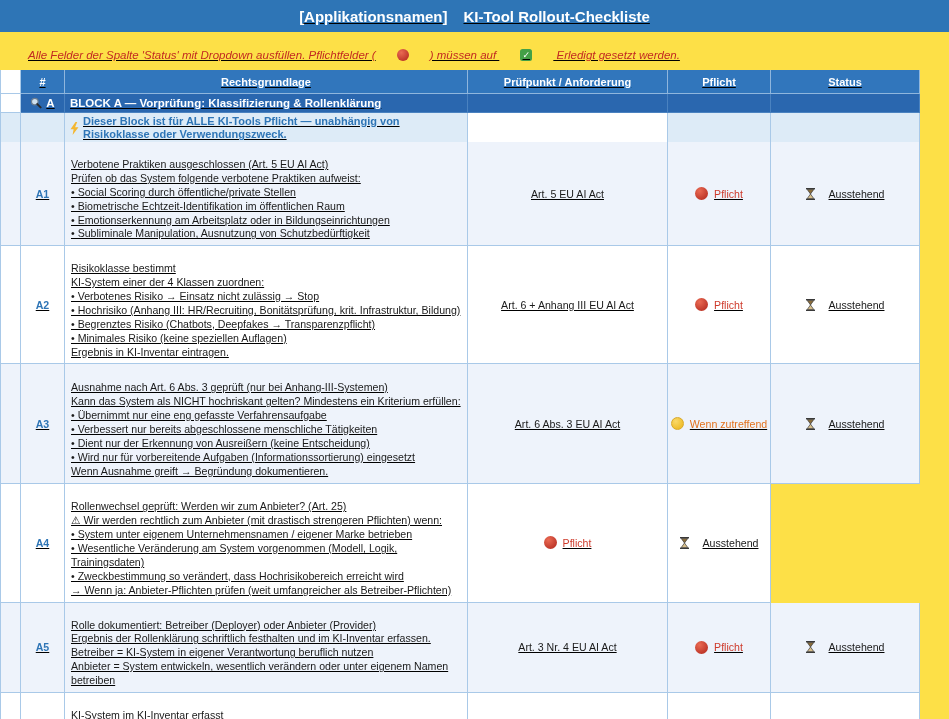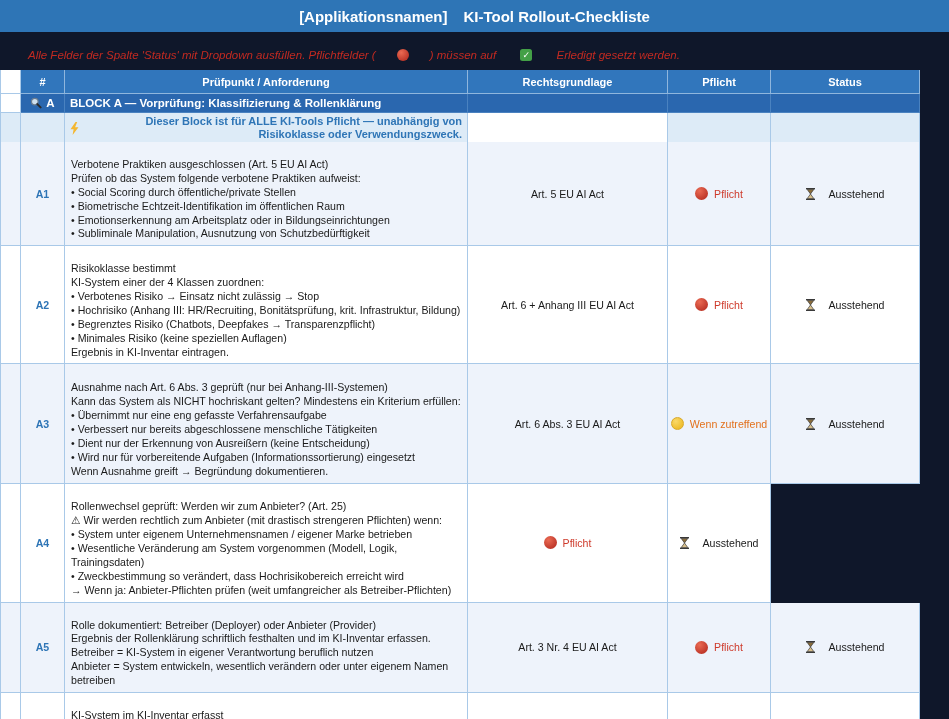--- a/index.html
+++ b/index.html
@@ -1,18 +1,18 @@
 <!DOCTYPE html>
 <html><head>
 <meta charset="utf-8">
 <style>
   * { margin:0; padding:0; box-sizing:border-box; }
   html,body { background:#fff; }
   body { font-family:"Liberation Sans","DejaVu Sans",sans-serif; }
-  .page { position:relative; width:949px; height:719px; overflow:hidden; background:#0f172a; }
+  .page { position:relative; width:949px; height:719px; overflow:hidden; background:#fde047;text-decoration:underline; }
 
   
   .titlebar { height:32px; background:#2E75B6; color:#fff; display:flex; align-items:center; justify-content:center; gap:16px; font-weight:bold; font-size:15px; }
 
   
   .instruction { margin:17px 0 0 28px; font-size:11.5px; font-style:italic; color:#C22A21; display:flex; align-items:center; gap:21px; white-space:pre; }
 
   
   .table { margin-top:9px; width:920px; }
   .grid-row { display:grid; grid-template-columns:21px 44px 403px 200px 103px 149px; }
@@ -27,21 +27,21 @@
 
   
   .block-row { height:19px; }
   .block-row .cell { background:#2A67AF; color:#fff; font-weight:bold; font-size:11.5px; border-right:1px solid #4A82C0; border-bottom:1px solid #4A82C0; }
   .block-row .gutter { background:#fff; border-right:1px solid #A9C9E8; border-bottom:1px solid #A9C9E8; }
   .block-id { gap:4px; }
   .block-title { justify-content:flex-start !important; padding-left:5px; }
 
   
   .info-row { height:29px; }
-  .info-row .cell { background:#DDEBF7;text-align:right; }
+  .info-row .cell { background:#DDEBF7; }
   .info-row .legal { background:#fff; }
   .info-note { justify-content:flex-start !important; padding:2px 5px; color:#2E75B6; font-weight:bold; font-size:11px; line-height:1.22; }
   .info-note .txt { white-space:normal; }
 
   
   .data-row .cell { font-size:10.6px; }
   .data-row.tint .cell { background:#EEF3FB; }
   .data-row.plain .cell { background:#FFFFFF; }
   .row-id { color:#2E75B6; font-weight:bold; font-size:11px; }
   .content { justify-content:flex-start !important; padding:16px 4px 4px 6px; }
@@ -70,22 +70,22 @@
     <span>KI-Tool Rollout-Checkliste</span>
   </div>
 
   <div class="instruction"><span>Alle Felder der Spalte 'Status' mit Dropdown ausfüllen. Pflichtfelder (</span><span class="mini-dot"></span><span>) müssen auf </span><span class="mini-check">✓</span><span> Erledigt gesetzt werden.</span></div>
 
   <div class="table">
 
     <div class="grid-row thead">
       <div class="cell gutter"></div>
       <div class="cell">#</div>
+      <div class="cell">Rechtsgrundlage</div>
       <div class="cell">Prüfpunkt / Anforderung</div>
-      <div class="cell">Rechtsgrundlage</div>
       <div class="cell">Pflicht</div>
       <div class="cell">Status</div>
     </div>
 
     <div class="grid-row block-row">
       <div class="cell gutter"></div>
       <div class="cell block-id">
         <span>
           <svg width="12" height="12" viewBox="0 0 12 12">
               <circle cx="4.8" cy="4.6" r="3.3" fill="#CFE0EE" stroke="#6B7C8F" stroke-width="1.2"></circle>

